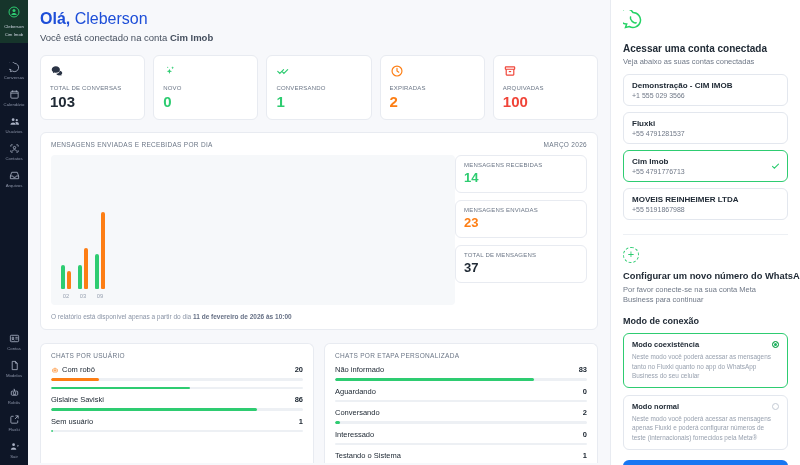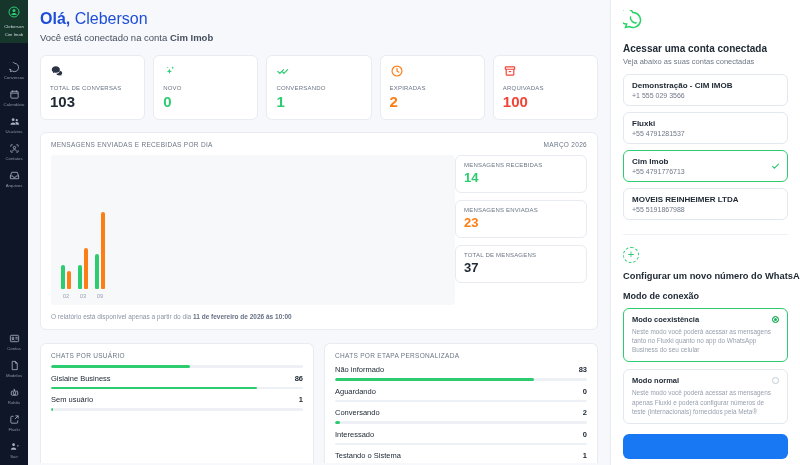--- a/index.html
+++ b/index.html
@@ -287,27 +287,44 @@
         </div>
       </div>
     </div>
     <div class="chart-note"><span>O relatório está disponível apenas a partir do dia </span><b>11 de fevereiro de 2026 às 10:00</b></div>
   </section>
 
   <div class="bottom-row">
     <section class="list-card">
       <div class="list-title">CHATS POR USUÁRIO</div>
       <div class="lrow">
+        <div class="lrow-head">
+          <span class="lrow-label">
+              <svg viewBox="0 0 24 24" fill="none" stroke="#fd7e14" stroke-width="2">
+                <rect x="5" y="9" width="14" height="9" rx="2"></rect>
+                <path d="M12 9V5"></path>
+                <circle cx="9.5" cy="13" r=".9" fill="#fd7e14"></circle>
+                <circle cx="14.5" cy="13" r=".9" fill="#fd7e14"></circle>
+              </svg>
+              <span>Com robô</span>
+            </span>
+          <span class="lval">20</span>
+        </div>
+        <div class="track">
+            <div class="fill orange" style="width: 19.0476%;"></div>
+          </div>
+      </div>
+      <div class="lrow">
         <div class="track">
             <div class="fill green" style="width: 55.2381%;"></div>
           </div>
       </div>
       <div class="lrow">
         <div class="lrow-head">
-            <span>Gislaine Business</span>
+            <span>Gislaine Saviski</span>
             <span class="lval">86</span>
           </div>
         <div class="track">
             <div class="fill green" style="width: 81.9048%;"></div>
           </div>
       </div>
       <div class="lrow">
         <div class="lrow-head">
             <span>Sem usuário</span>
             <span class="lval">1</span>
@@ -393,20 +410,21 @@
   </div>
   <div class="acct">
     <div class="acct-name">MOVEIS REINHEIMER LTDA</div>
     <div class="acct-phone">+55 5191867988</div>
   </div>
 
   <div class="divider"></div>
 
   <div class="plus"></div>
   <h2 class="setup-title">Configurar um novo número do WhatsApp®</h2>
+  <div class="setup-sub">Por favor conecte-se na sua conta Meta Business para continuar</div>
 
   <div class="mode-title">Modo de conexão</div>
 
   <div class="mode-card selected">
     <div class="mode-head">
       <span class="mode-name">Modo coexistência</span>
       <span class="radio on"></span>
     </div>
     <div class="mode-desc">Neste modo você poderá acessar as mensagens tanto no Fluxki quanto no app do WhatsApp Business do seu celular</div>
   </div>

